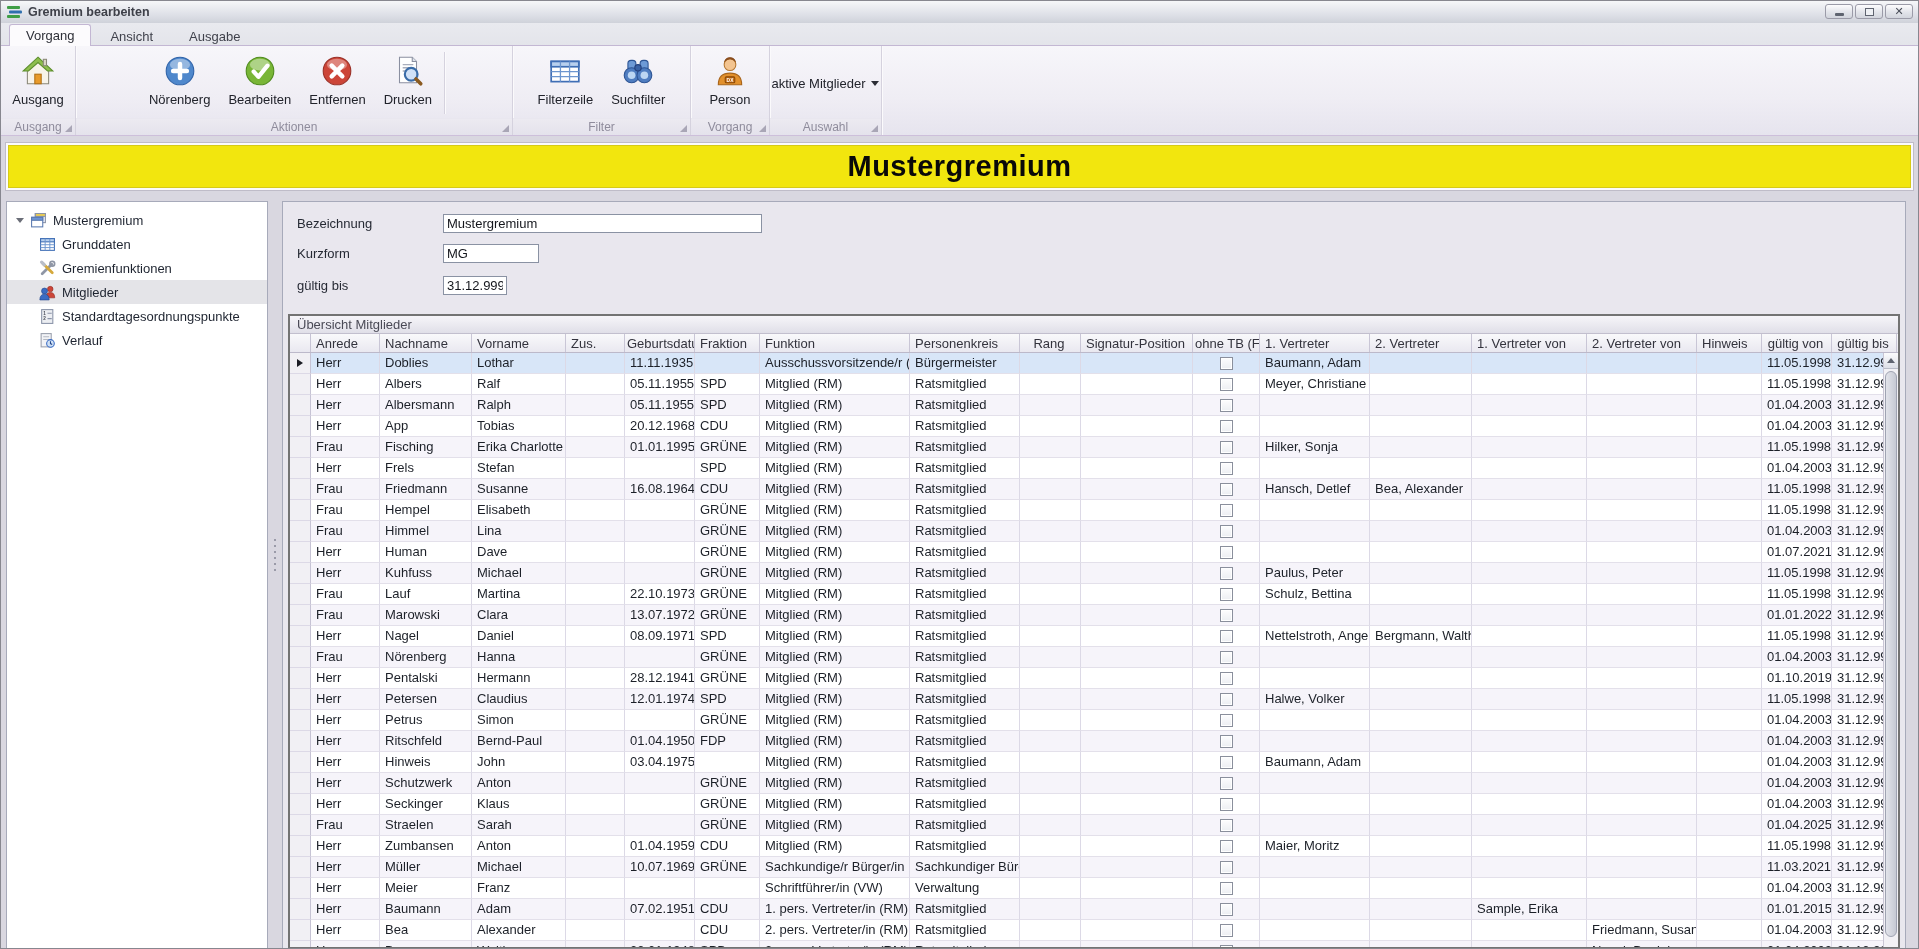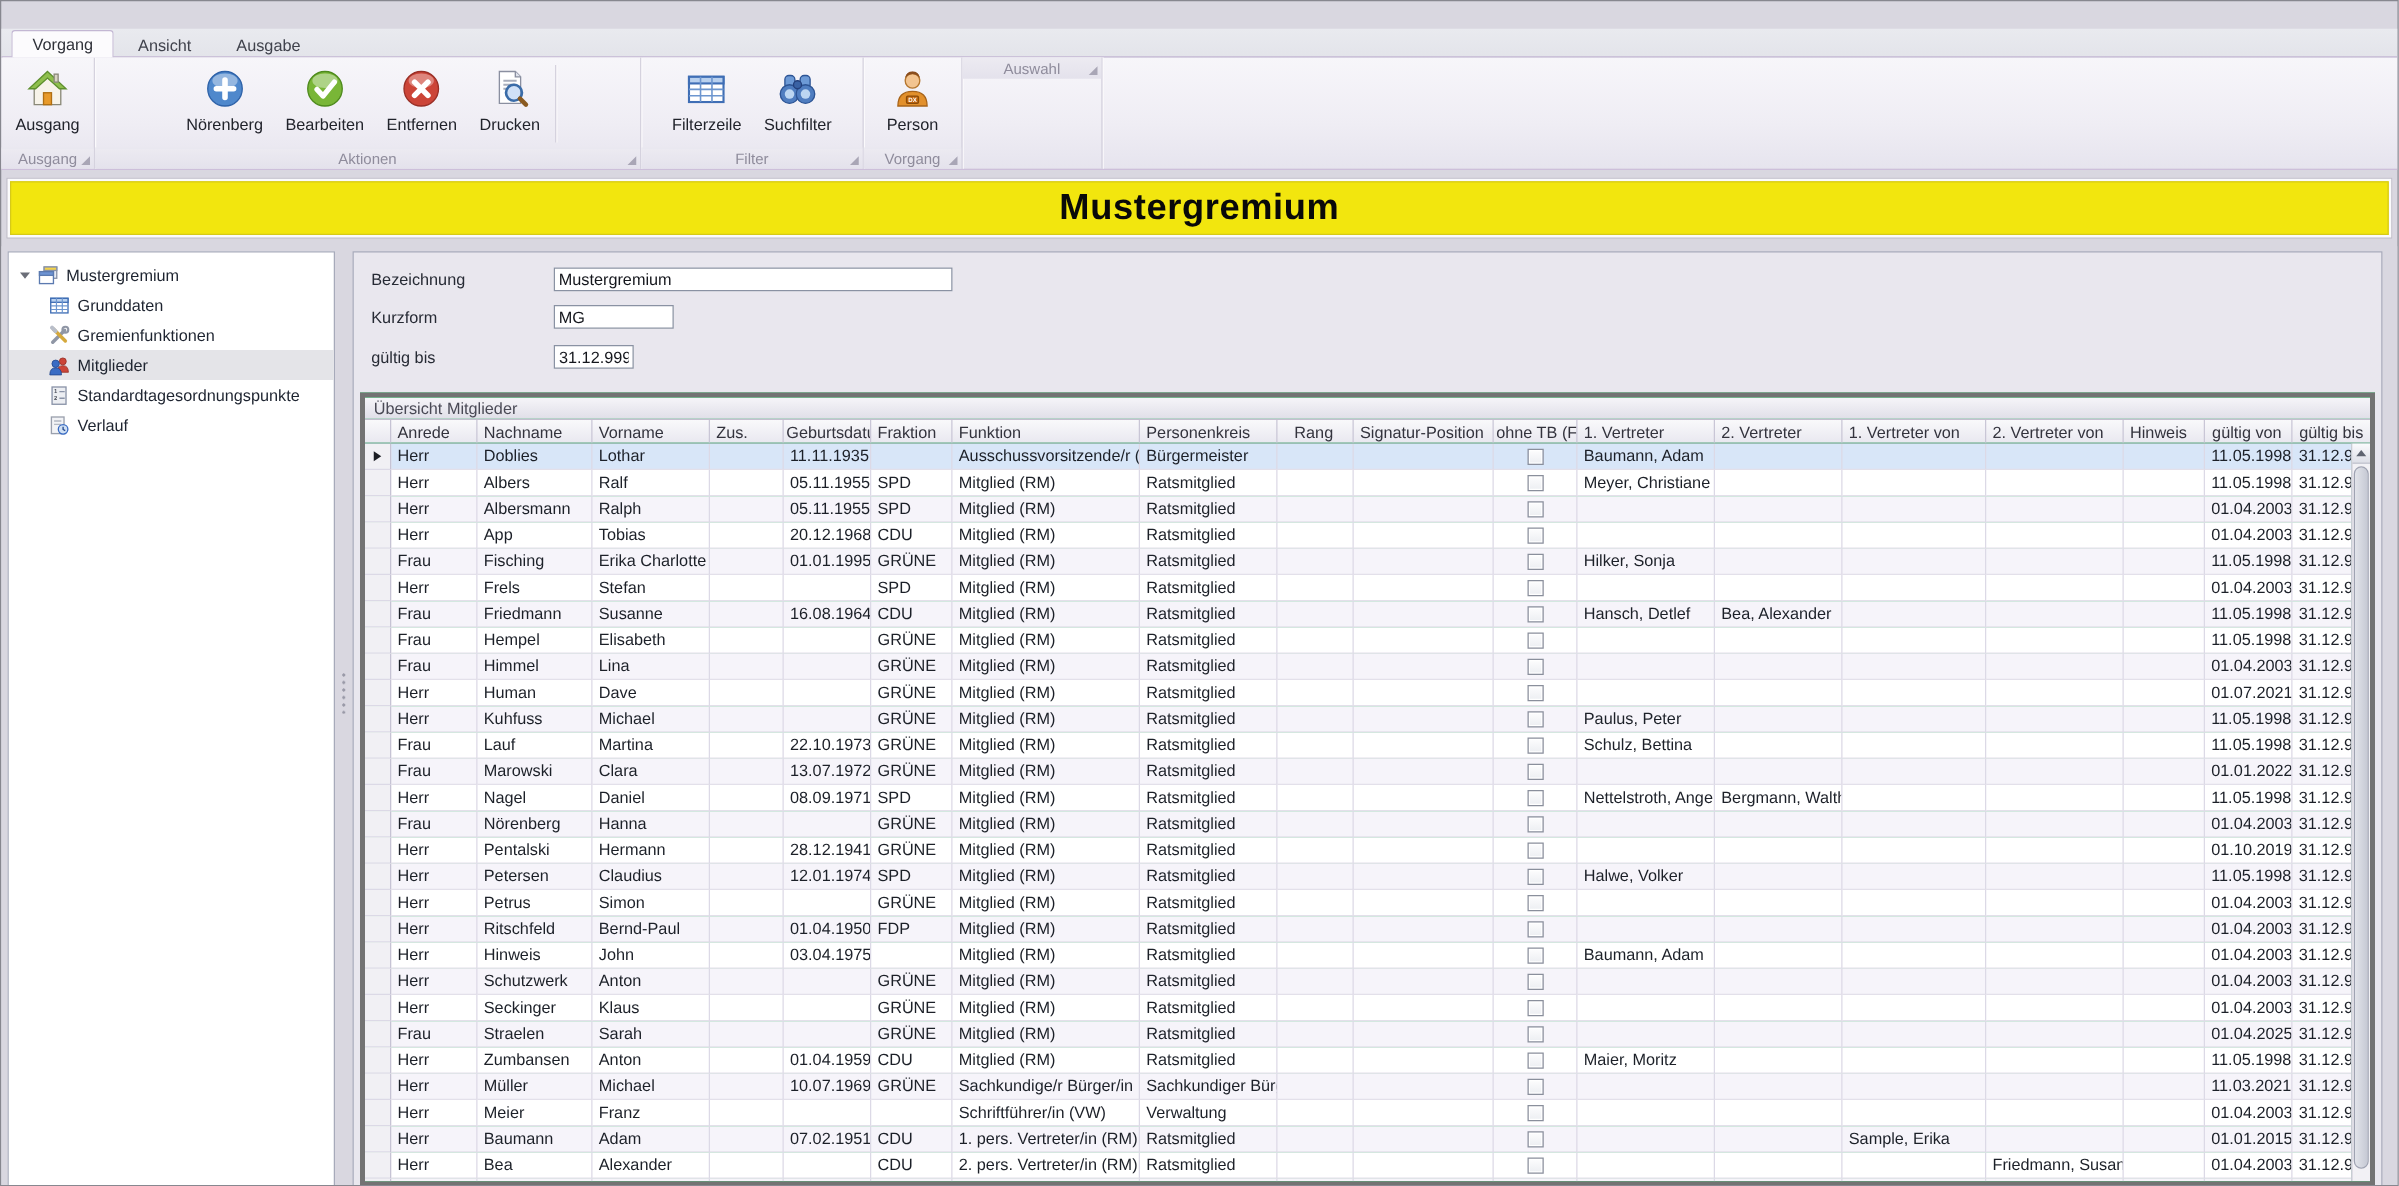--- a/index.html
+++ b/index.html
@@ -62,21 +62,21 @@
   .splitter .grip{position:absolute;left:4px;top:340px;width:4px;height:34px;
     background-image:radial-gradient(circle,#9a9aa8 1.2px,transparent 1.4px);background-size:4px 6px;}
 
   
   .main{position:absolute;left:281px;top:4px;width:1624px;bottom:-1px;background:#e9e7ee;border:1px solid #a7aaba;}
   .frow{position:absolute;left:14px;display:flex;align-items:center;}
   .frow label{width:146px;font-size:13px;color:#262a34;}
   .frow input{height:19px;border:1px solid #8a92a3;background:#fff;font-size:13px;padding:0 3px;color:#14161c;}
 
   
-  .members{position:absolute;left:5px;right:5px;top:112px;bottom:-1px;border:4px solid #737373;background:#22c55e;overflow:hidden;}
+  .members{position:absolute;left:5px;right:5px;top:112px;bottom:-1px;border:2px solid #737373;background:#a3a3a3;overflow:hidden;}
   .mhead{height:18px;background:linear-gradient(#f6f5f9,#e0dfe8);border-bottom:1px solid #c2bfce;
     font-size:13px;color:#4a4a56;display:flex;align-items:center;padding-left:7px;}
   .ghead{height:19px;display:flex;background:linear-gradient(#f9f9fb,#e9e8f0);border-bottom:1px solid #bcb9ca;}
   .gh{flex:0 0 auto;font-size:13px;color:#33333d;padding:2px 4px 0 5px;border-right:1px solid #c9c6d6;white-space:nowrap;overflow:hidden;}
   .gh.c{text-align:center;padding-left:2px;}
   .gbody{position:absolute;left:0;right:15px;top:37px;bottom:0;overflow:hidden;}
   .grow{display:flex;height:21px;background:#fff;}
   .grow.alt{background:#f6f4fa;}
   .grow.sel{background:#d8e6f8;}
   .gc{flex:0 0 auto;font-size:13px;color:#1c2028;padding:2px 4px 0 5px;border-right:1px solid #dcd9e6;border-bottom:1px solid #e3e0ea;
@@ -93,20 +93,39 @@
   .sbtn{height:16px;background:linear-gradient(#fbfbfd,#dddfe7);border-bottom:1px solid #b9bcc8;display:flex;align-items:center;justify-content:center;}
   .sbtn i{width:0;height:0;border-left:4px solid transparent;border-right:4px solid transparent;border-bottom:5px solid #5f6470;}
   .sthumb{position:absolute;left:1px;right:1px;top:18px;bottom:10px;border:1px solid #9fa3b2;border-radius:6px;
     background:linear-gradient(90deg,#e2e4ea,#c6c9d4);}
 </style>
 </head>
 <body>
 
 <div class="window">
 
+  <div class="titlebar">
+    <svg class="app-ic" viewBox="0 0 16 14">
+      <rect x="0" y="1" width="13" height="3" rx="1" fill="#3f9e46"></rect>
+      <rect x="2" y="5.5" width="13" height="3" rx="1" fill="#2f6fae"></rect>
+      <rect x="0" y="10" width="13" height="3" rx="1" fill="#3f9e46"></rect>
+    </svg>
+    <span class="ttl">Gremium bearbeiten</span>
+    <div class="winbtns">
+      <div class="winbtn">
+          <span class="mindash"></span>
+        </div>
+      <div class="winbtn">
+          <span class="rest"></span>
+        </div>
+      <div class="winbtn">
+          <span class="closex">✕</span>
+        </div>
+    </div>
+  </div>
 
   <div class="tabrow" id="tabrow">
       <div class="tab active">Vorgang</div>
       <div class="tab">Ansicht</div>
       <div class="tab">Ausgabe</div>
     </div>
   <div class="ribbon" id="ribbon">
       <div class="rgroup" style="width: 75px;">
         <div class="btns">
           <div class="rbtn">
@@ -208,20 +227,26 @@
               </svg></span>
             <span class="rlbl">Person</span>
           </div>
         </div>
         <div class="gfoot">
           <span class="glbl">Vorgang</span>
           <span class="launcher"></span>
         </div>
       </div>
       <div class="rgroup" style="width: 112px;">
+        <div class="btns">
+          <div class="dropbtn">
+            <span>aktive Mitglieder</span>
+            <i class="dd-arrow"></i>
+          </div>
+        </div>
         <div class="gfoot">
           <span class="glbl">Auswahl</span>
           <span class="launcher"></span>
         </div>
       </div>
     </div>
 
   <div class="bannerwrap">
     <div class="banner" id="banner" style="background: rgb(242, 230, 14);">
       <span>Mustergremium</span>

